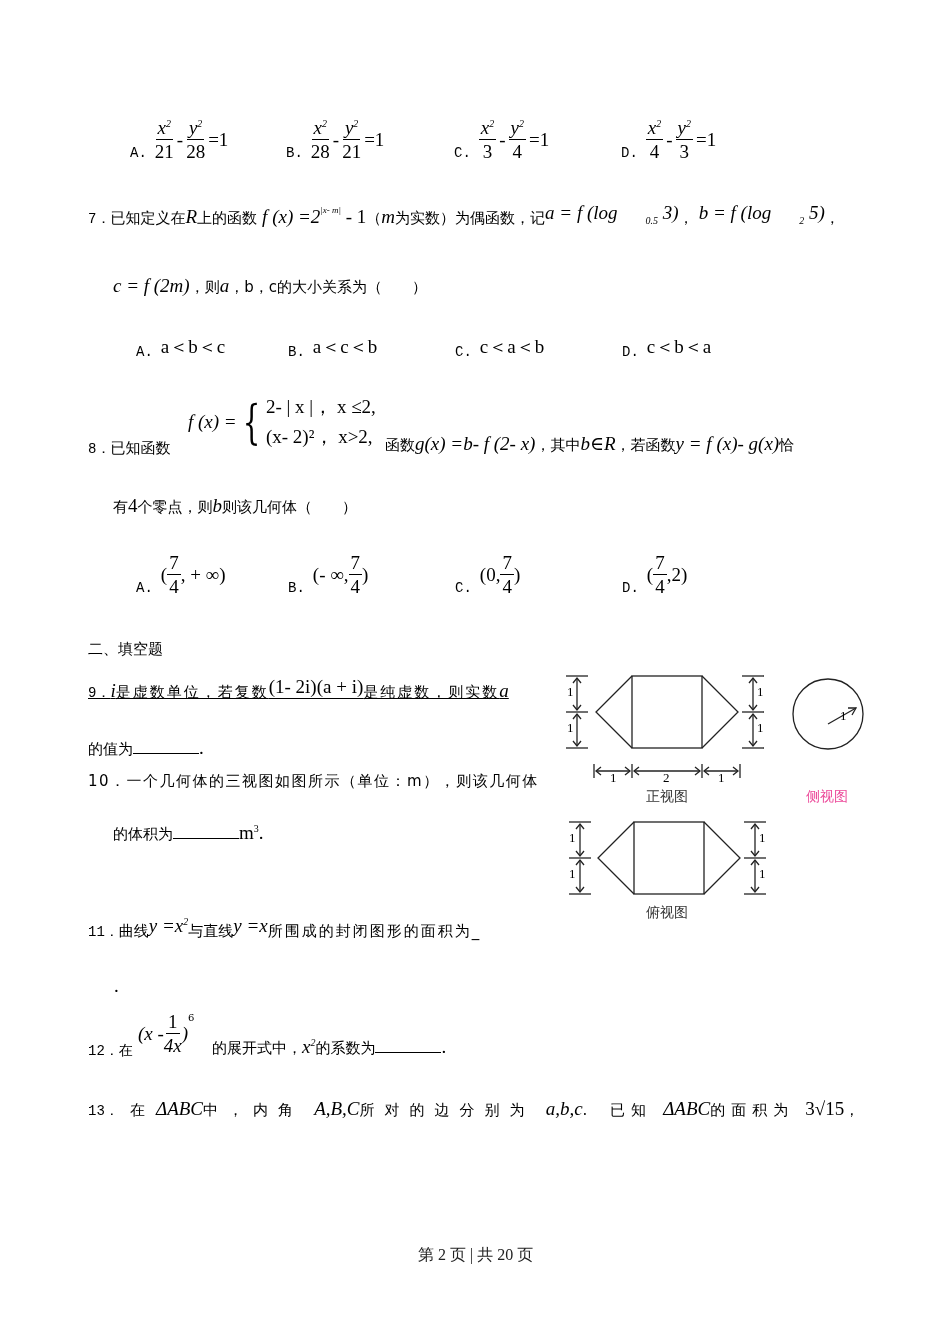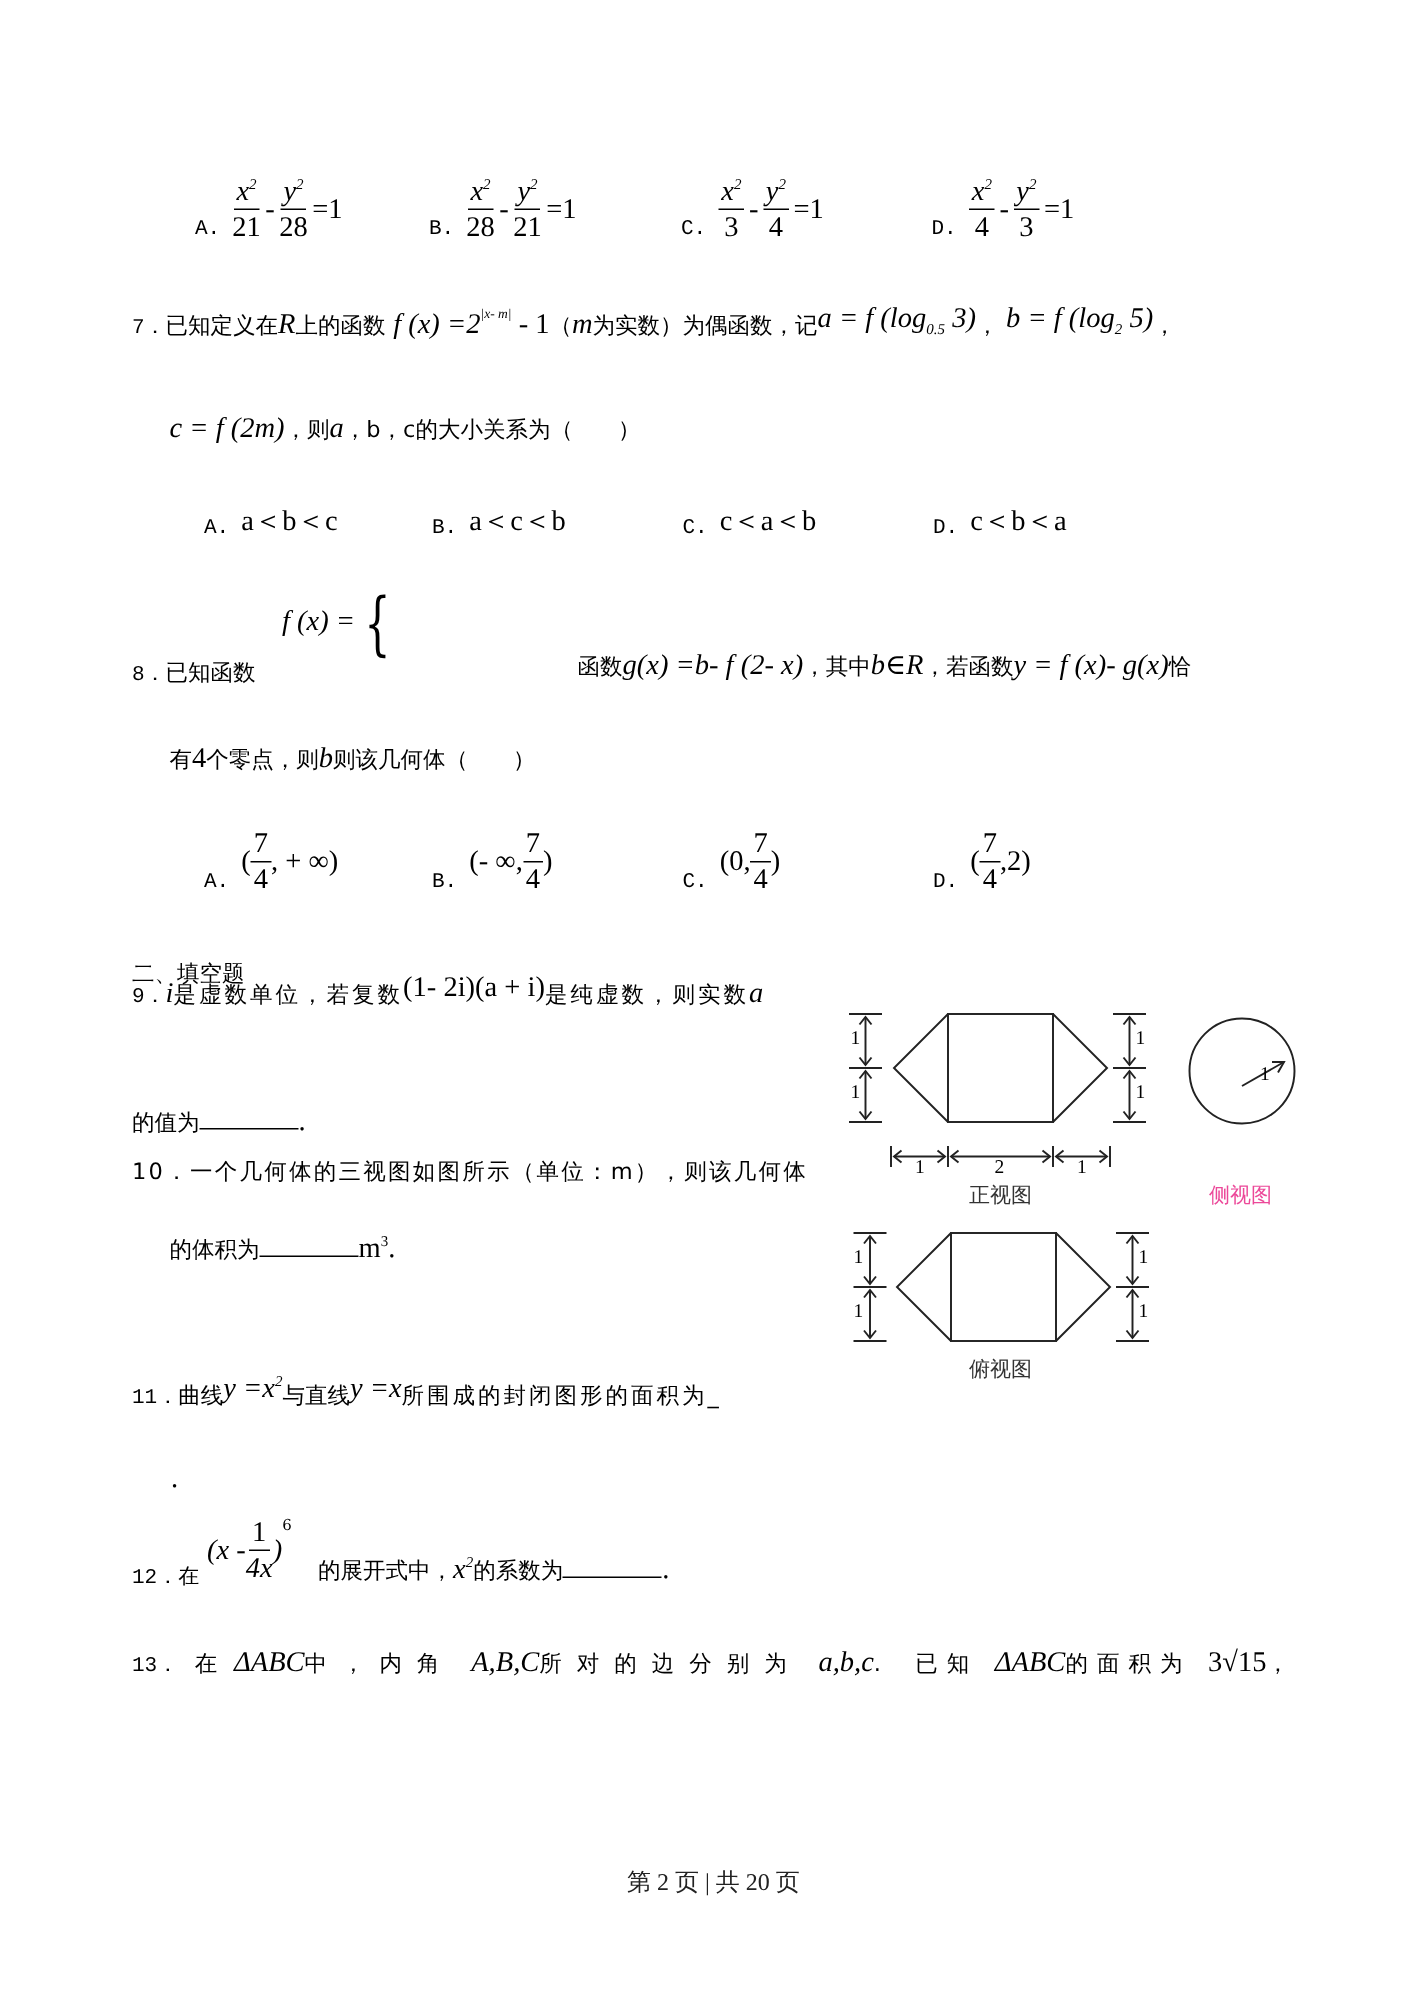--- a/index.html
+++ b/index.html
@@ -7,21 +7,21 @@
          font-family:"DejaVu Serif","Liberation Serif",serif; color:#000; }
   .abs { position:absolute; white-space:nowrap; }
   .cn { font-size:15px; font-family:"DejaVu Sans","Liberation Sans",sans-serif; }
   .m { font-family:"Liberation Serif","DejaVu Serif",serif; font-style:italic; font-size:19px; }
   .mr { font-family:"Liberation Serif","DejaVu Serif",serif; font-size:19px; }
   .lbl { font-family:"Liberation Mono","DejaVu Sans Mono",monospace; font-size:14px; }
   .frac { display:inline-flex; flex-direction:column; align-items:center; vertical-align:middle; line-height:1; }
   .frac .num { padding:0 2px 2px; border-bottom:1px solid #000; }
   .frac .den { padding-top:2px; }
   sup { font-size:10px; }
-  sub { font-size:10px; }
+  sub { font-size:10px;margin-left:28px; }
   .blank { display:inline-block; border-bottom:1px solid #000; width:66px; height:14px; vertical-align:baseline; }
   .opt { position:absolute; display:flex; align-items:flex-end; gap:8px; }
   .footer { font-family:"Liberation Serif","DejaVu Serif",serif; font-size:16px; color:#222; }
   .brace { font-size:46px; font-family:"DejaVu Serif",serif; line-height:1; transform:scaleX(0.6); display:inline-block; }
 </style>
 </head>
 <body>
 
 <div>
   <div class="opt" style="left:130px;top:118px;">
@@ -112,20 +112,24 @@
       <span class="mr">c＜b＜a</span>
     </div>
 </div>
 
 <div class="abs" style="left:88px;top:438px;">
   <span class="lbl">8．</span><span class="cn">已知函数</span>
 </div>
 <div class="abs" style="left:188px;top:392px;display:flex;align-items:center;">
   <span class="m">f (x) =</span>
   <span class="brace">{</span>
+  <span style="display:flex;flex-direction:column;line-height:30px;">
+    <span class="mr">2- | x |，  x ≤2,</span>
+    <span class="mr">(x- 2)²，  x&gt;2,</span>
+  </span>
 </div>
 <div class="abs" style="left:385px;top:432px;">
   <span class="cn">函数</span><span class="m">g(x) =b-  f (2- x)</span><span class="cn">，其中</span><span class="m">b∈R</span><span class="cn">，若函数</span><span class="m">y = f (x)- g(x)</span><span class="cn">恰</span>
 </div>
 <div class="abs" style="left:113px;top:495px;">
   <span class="cn">有</span><span class="mr">4</span><span class="cn">个零点，则</span><span class="m">b</span><span class="cn">则该几何体（　　）</span>
 </div>
 <div>
   <div class="opt" style="left:136px;top:553px;">
       <span class="lbl">A.</span>
@@ -168,21 +172,21 @@
           <span class="num">7</span>
           <span class="den">4</span>
         </span>
         <span>,2)</span>
       </span>
     </div>
 </div>
 
 <div class="abs cn" style="left:88px;top:640px;">二、填空题</div>
 
-<div class="abs" style="left:88px;top:648px;">
+<div class="abs" style="left:88px;top:676px;text-decoration:underline;">
   <span class="lbl">9．</span><span class="m">i</span><span class="cn" style="letter-spacing:2px;">是虚数单位，若复数</span><span class="mr" style="vertical-align:4px;">(1- 2i)(a + i)</span><span class="cn" style="letter-spacing:2px;">是纯虚数，则实数</span><span class="m">a</span>
 </div>
 <div class="abs" style="left:88px;top:737px;">
   <span class="cn">的值为</span><span class="blank"></span><span class="mr">.</span>
 </div>
 
 <div class="abs cn" style="left:88px;top:772px;letter-spacing:1.5px;">10．一个几何体的三视图如图所示（单位：m），则该几何体</div>
 <div class="abs" style="left:113px;top:822px;">
   <span class="cn">的体积为</span><span class="blank"></span><span class="mr"><span>m</span><sup>3</sup></span><span class="mr">.</span>
 </div>

